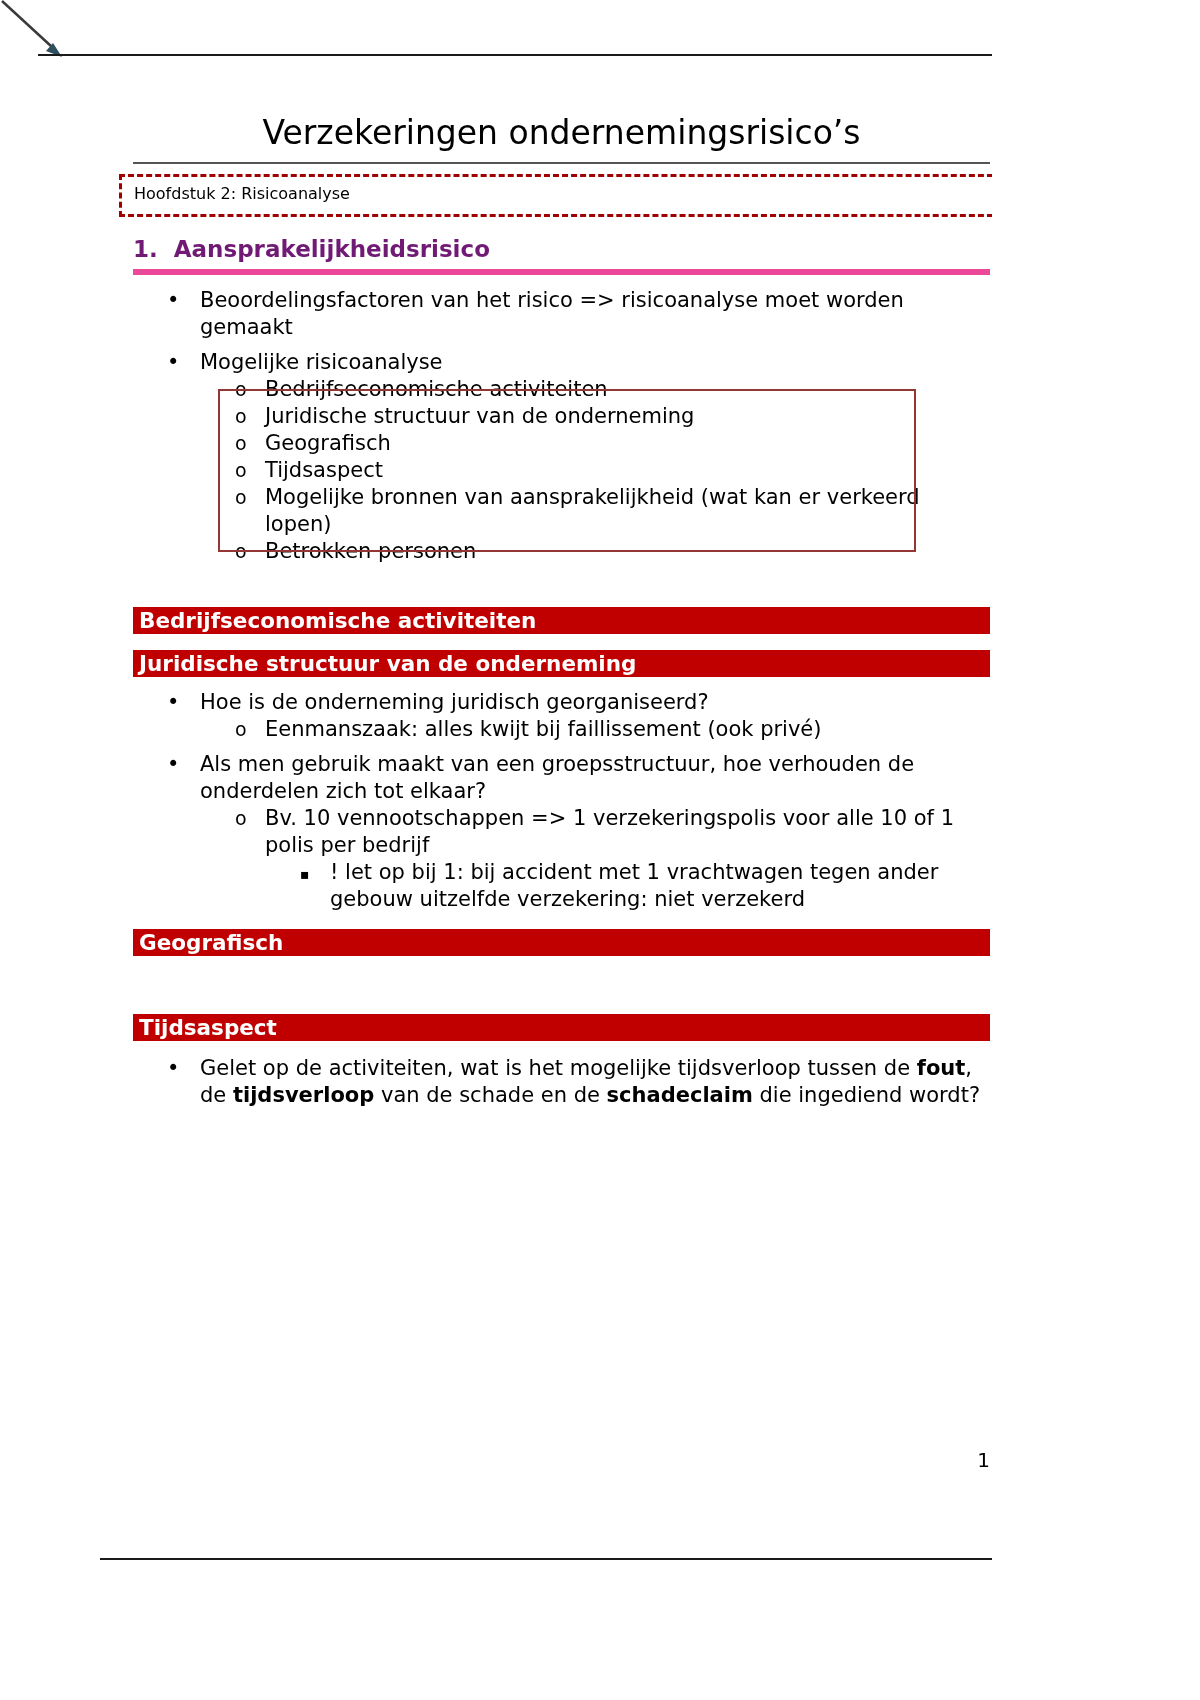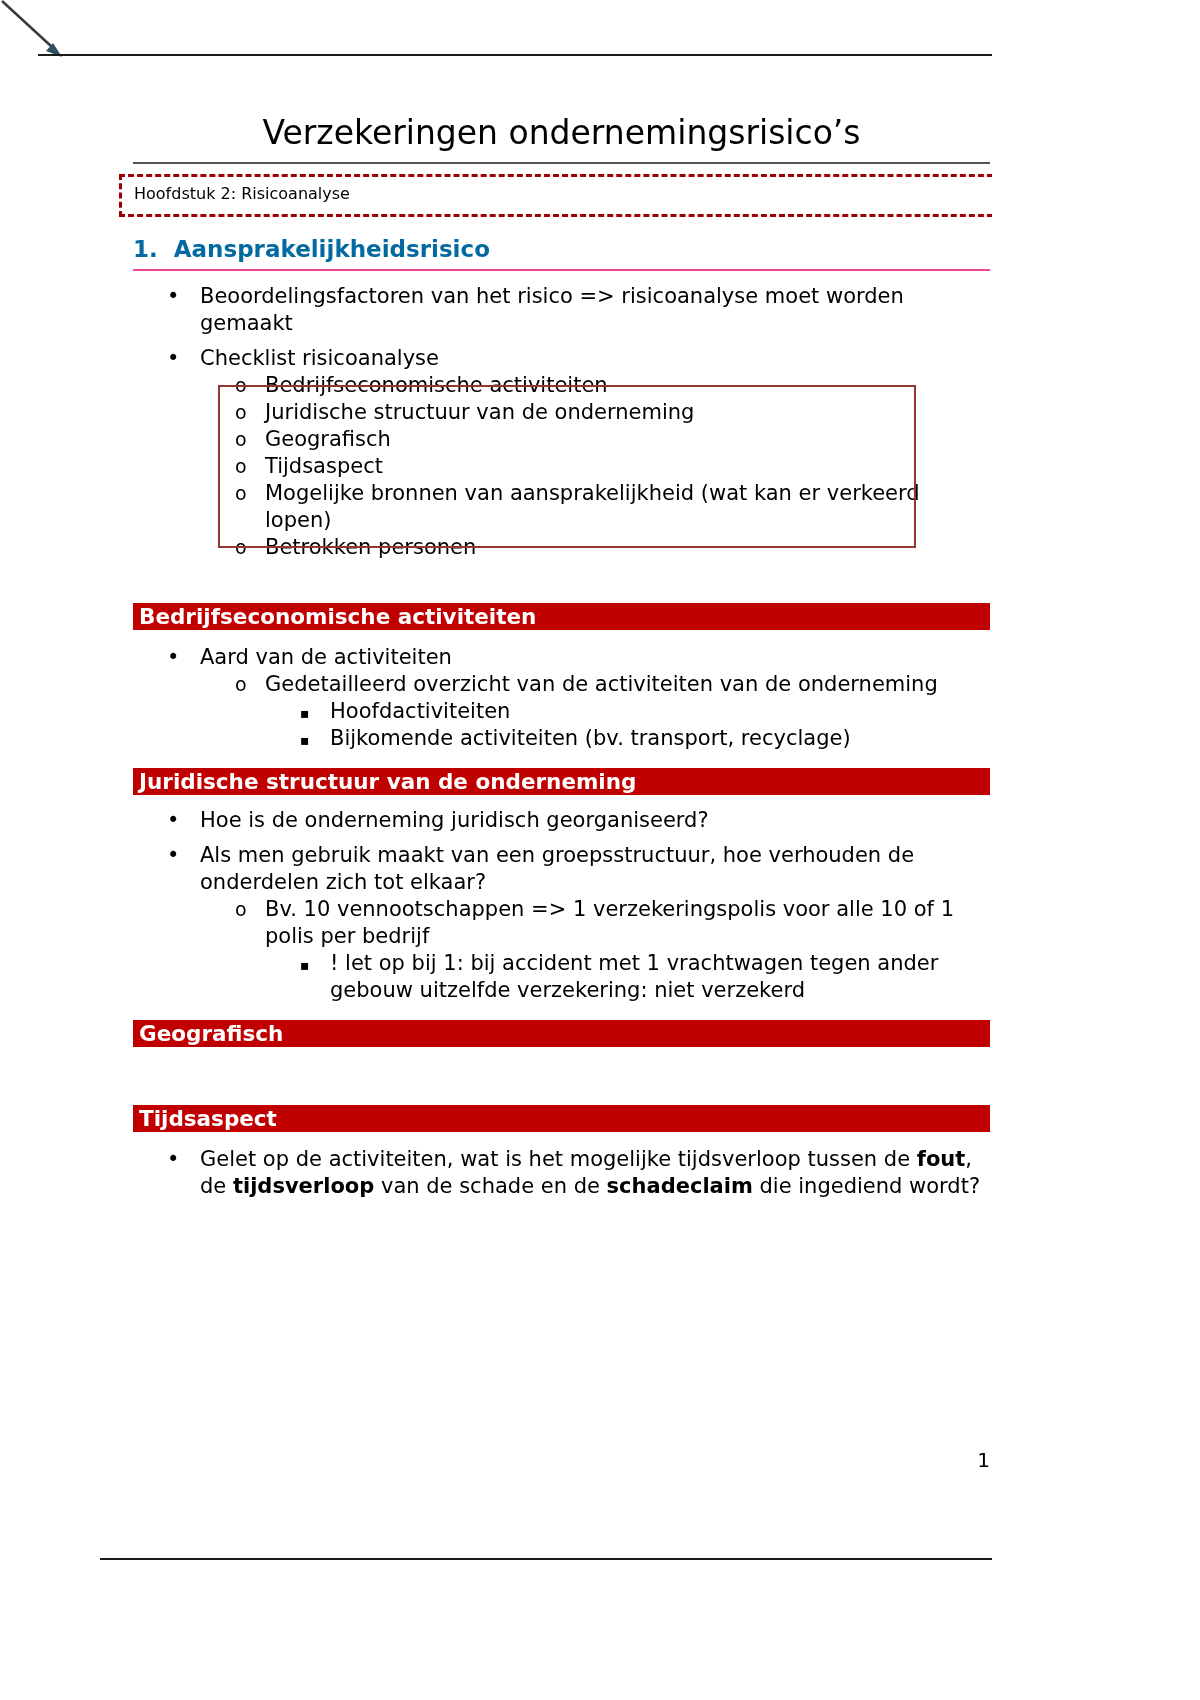--- a/index.html
+++ b/index.html
@@ -32,24 +32,24 @@
     border-bottom:2px solid #555;
   }
   .chapter-box {
     margin:10px -12px 0 -14px;
     border:3px dashed #a00000;
     padding:2px 12px 5px;
     font-size:16px; line-height:30px;
   }
   .h1 {
     margin-top:18px;
-    color:#0369a1; font-weight:bold;
+    color:#701a75; font-weight:bold;
     font-size:23px; line-height:28px;
     padding-bottom:6px;
-    border-bottom:2px solid #ec4899;
+    border-bottom:6px solid #ec4899;
   }
   .h1-num { margin-right:16px; }
 
   .list { list-style:none; margin:0; padding:0; font-size:21px; line-height:27px; }
   .list li { position:relative; }
   li.b1 { padding-left:67px;margin-top:8px; }
   li.b1::before { content:"\2022"; position:absolute; left:34px; }
   li.b2 { padding-left:132px; }
   li.b2::before { content:"o"; position:absolute; left:102px; font-size:19px; }
   li.b3 { padding-left:197px; }
@@ -100,50 +100,45 @@
     <div class="chapter-box">
       <span>Hoofdstuk 2: Risicoanalyse</span>
     </div>
 
     <div class="h1">
       <span class="h1-num">1.</span><span class="h1-text">Aansprakelijkheidsrisico</span>
     </div>
 
     <ul class="list mt12">
       <li class="b1">Beoordelingsfactoren van het risico =&gt; risicoanalyse moet worden gemaakt</li>
-      <li class="b1">Checklist risicoanalyse</li>
+      <li class="b1">Mogelijke risicoanalyse</li>
     </ul>
 
     <div class="checklist-wrap">
       <div class="checklist-box"></div>
       <ul class="list">
         <li class="b2">Bedrijfseconomische activiteiten</li>
         <li class="b2">Juridische structuur van de onderneming</li>
         <li class="b2">Geografisch</li>
         <li class="b2">Tijdsaspect</li>
         <li class="b2">Mogelijke bronnen van aansprakelijkheid (wat kan er verkeerd lopen)</li>
         <li class="b2">Betrokken personen</li>
       </ul>
     </div>
 
     <div class="banner gap-lg">
       <span>Bedrijfseconomische activiteiten</span>
     </div>
-    <ul class="list mt14">
-      <li class="b1">Aard van de activiteiten</li>
-      <li class="b2">Gedetailleerd overzicht van de activiteiten van de onderneming</li>
-      <li class="b3">Hoofdactiviteiten</li>
-      <li class="b3">Bijkomende activiteiten (bv. transport, recyclage)</li>
-    </ul>
 
     <div class="banner">
       <span>Juridische structuur van de onderneming</span>
     </div>
     <ul class="list mt12">
       <li class="b1">Hoe is de onderneming juridisch georganiseerd?</li>
+      <li class="b2">Eenmanszaak: alles kwijt bij faillissement (ook privé)</li>
       <li class="b1">Als men gebruik maakt van een groepsstructuur, hoe verhouden de onderdelen zich tot elkaar?</li>
       <li class="b2">Bv. 10 vennootschappen =&gt; 1 verzekeringspolis voor alle 10 of 1 polis per bedrijf</li>
       <li class="b3">! let op bij 1: bij accident met 1 vrachtwagen tegen ander gebouw uitzelfde verzekering: niet verzekerd</li>
     </ul>
 
     <div class="banner">
       <span>Geografisch</span>
     </div>
 
     <div class="banner gap-xl">

